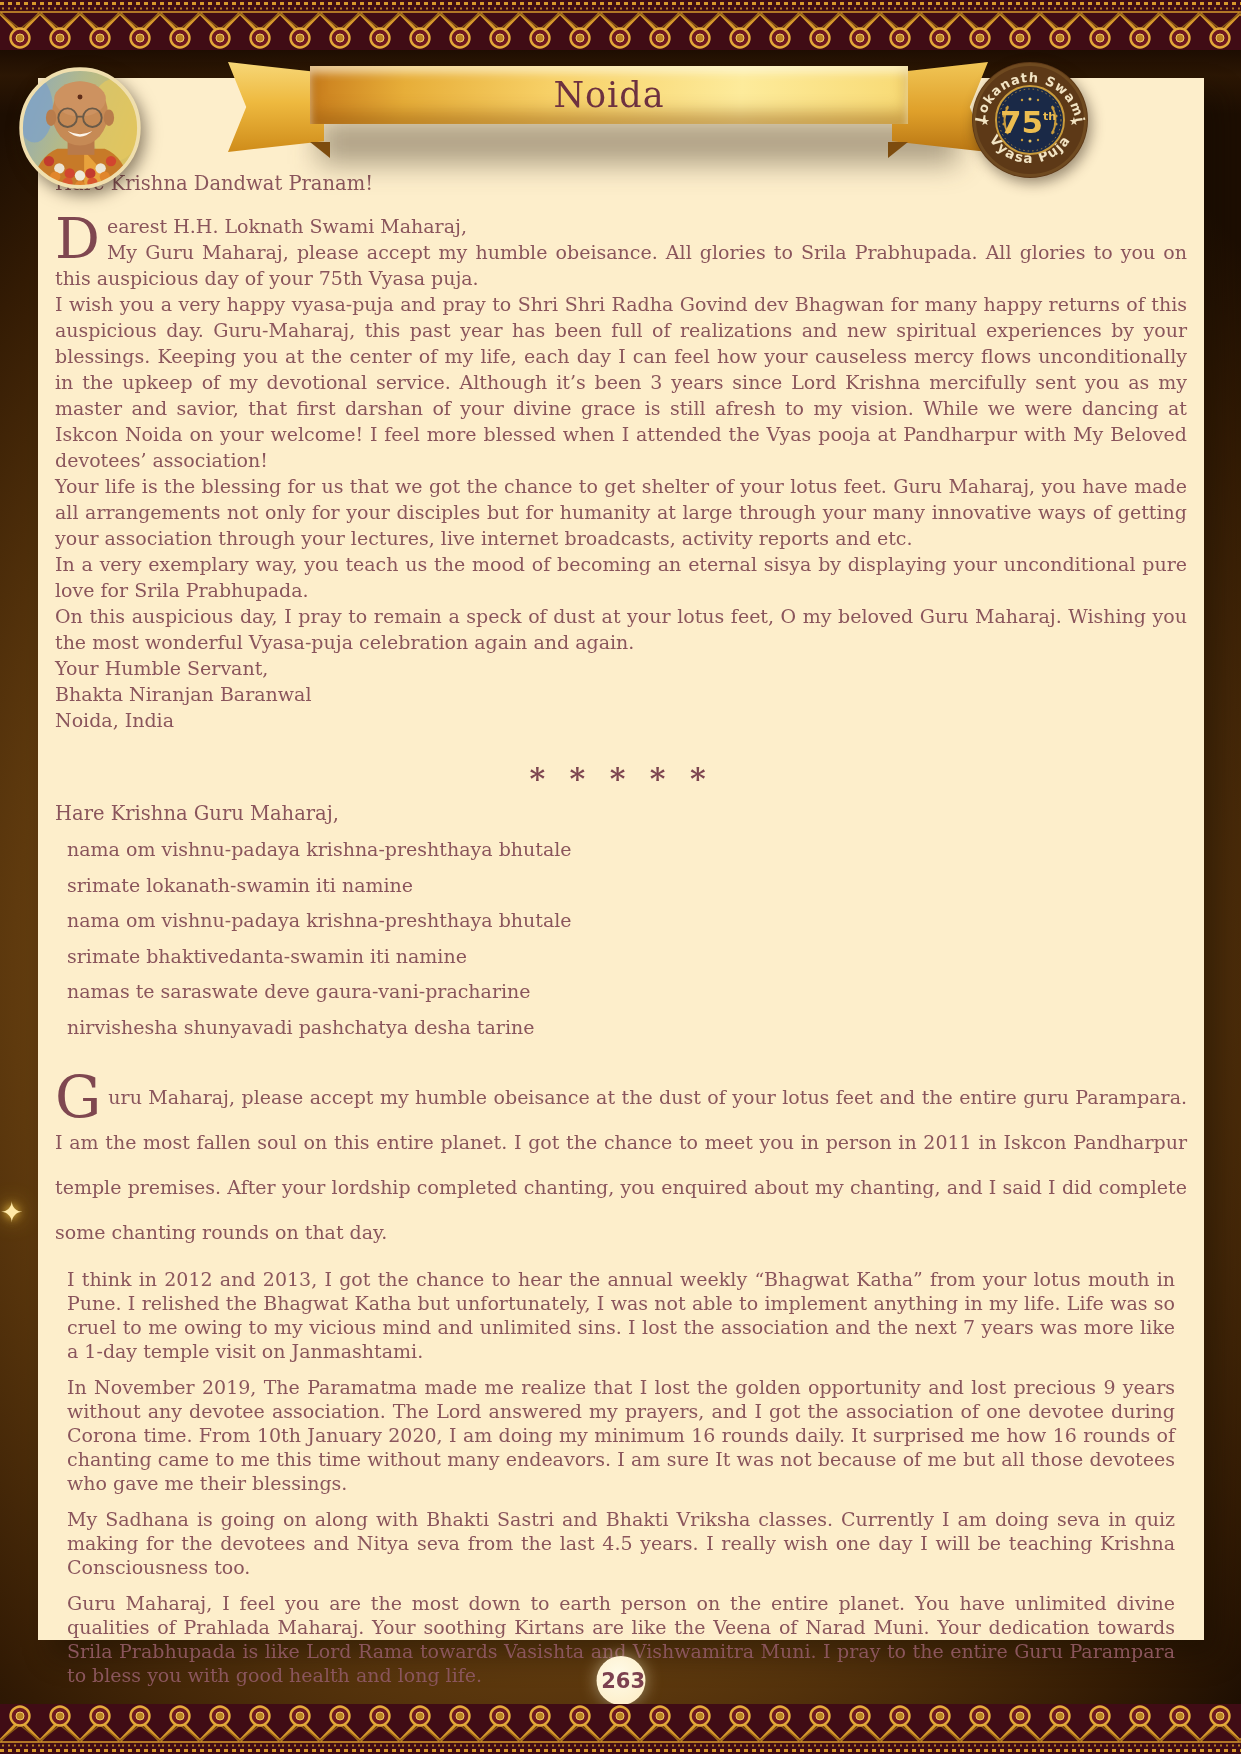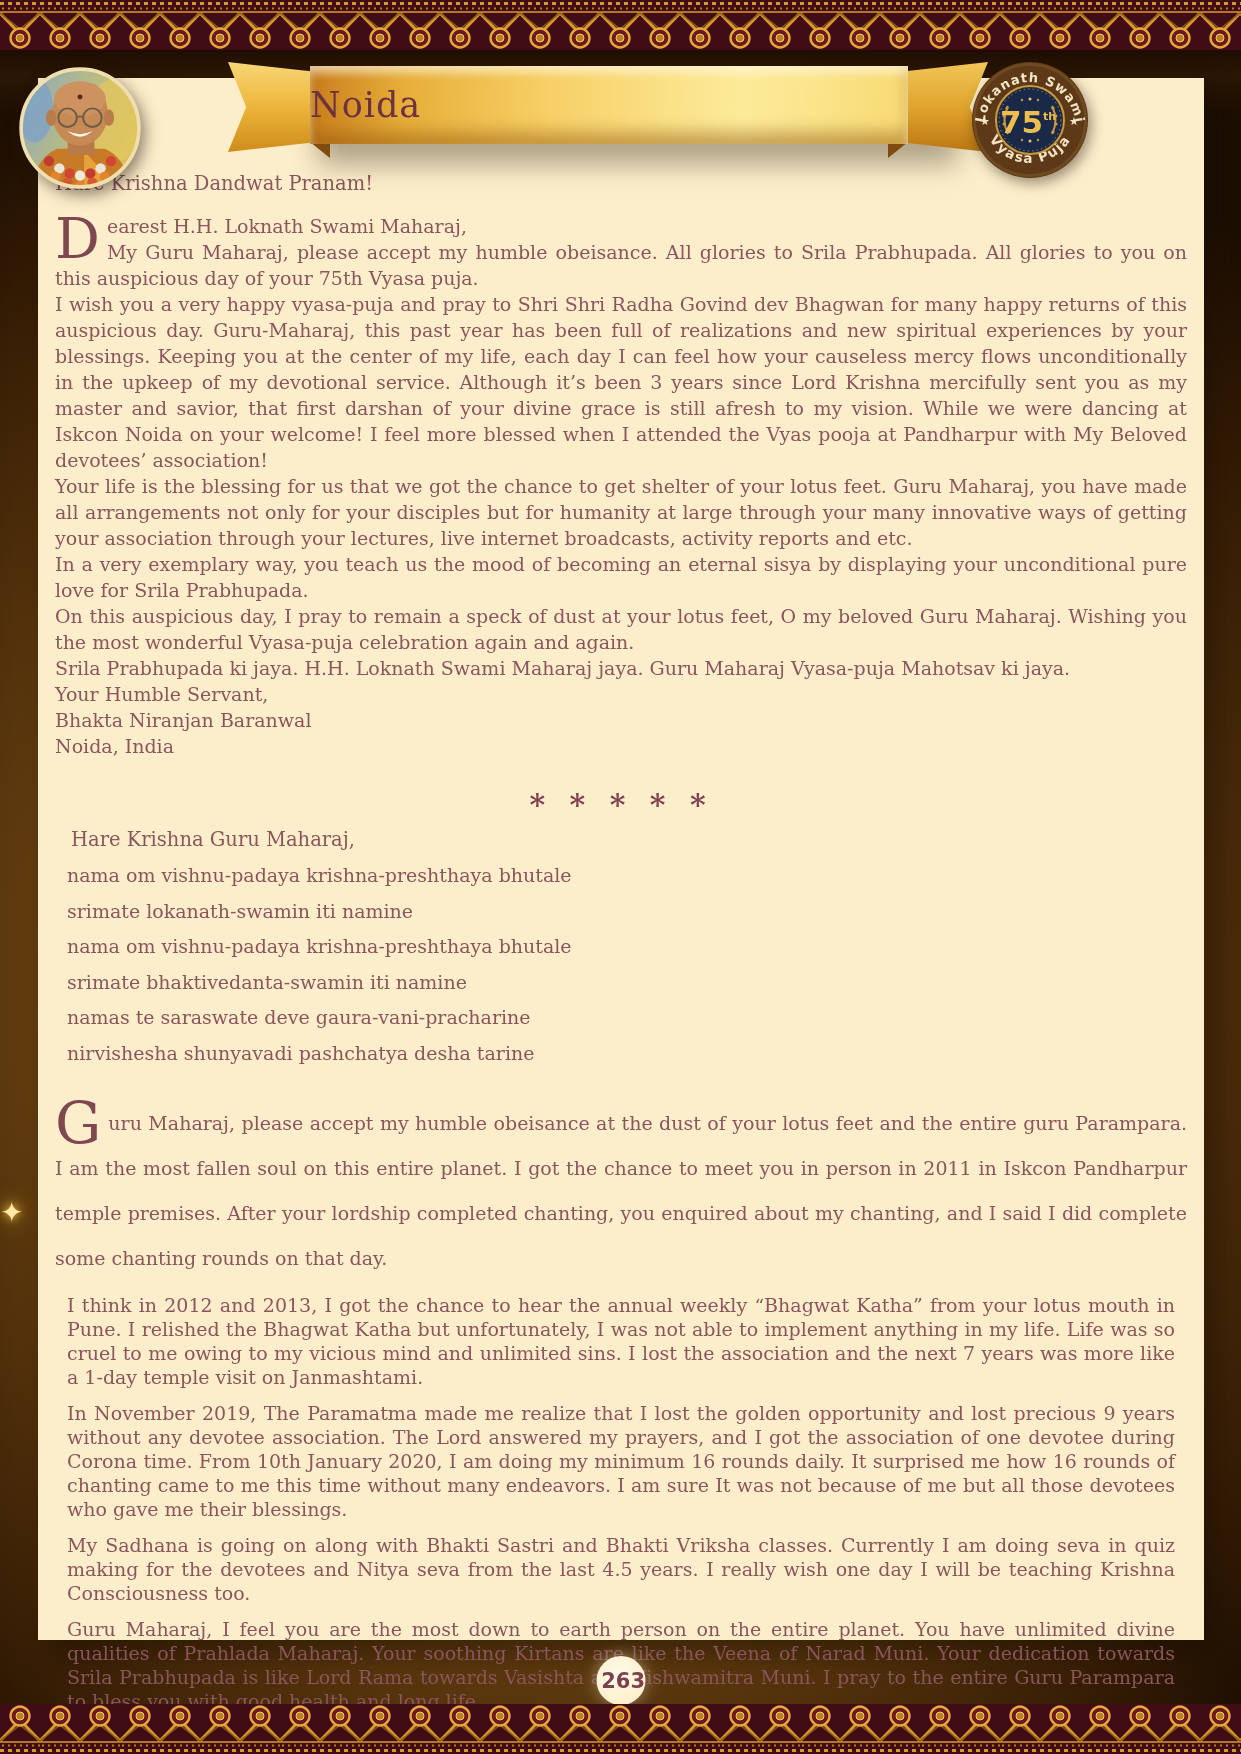--- a/index.html
+++ b/index.html
@@ -34,24 +34,24 @@
   .ribbon::after{
     content:"";position:absolute;left:90px;right:30px;top:66px;height:44px;
     background:rgba(55,42,28,.40);filter:blur(14px);z-index:-1;
   }
   .tail{position:absolute;top:8px;width:96px;height:90px;}
   .tail-l{left:0;background:linear-gradient(180deg,#f7d777 0%,#eeb93f 45%,#cf8c1a 100%);
     clip-path:polygon(0 0,100% 12%,100% 88%,0 100%,19% 50%);}
   .tail-r{right:0;background:linear-gradient(180deg,#f1c656 0%,#dfa02a 55%,#b97613 100%);
     clip-path:polygon(0 12%,100% 0,81% 50%,100% 100%,0 88%);}
   .band{
-    position:absolute;left:82px;top:12px;width:598px;height:78px;
+    position:absolute;left:82px;top:12px;width:598px;height:58px;
     background:linear-gradient(94deg,#c97d1c 0%,#e7ae39 16%,#f7d066 40%,#fdeb9b 72%,#f8da74 100%);
     box-shadow:inset 0 7px 9px rgba(255,252,235,.6), inset 0 -12px 16px rgba(140,80,10,.45);
-    display:flex;align-items:center;
+    display:flex;align-items:center;justify-content:center;
   }
   .fold{position:absolute;width:20px;height:16px;background:#7d4c0e;}
   .fold-l{left:82px;top:88px;clip-path:polygon(0 0,100% 0,100% 100%);}
   .fold-r{left:660px;top:88px;clip-path:polygon(0 0,100% 0,0 100%);}
   .title{
     font-size:35px;color:#6d3140;letter-spacing:1px;
     font-family:"DejaVu Serif", serif;
   }
   .badge75{position:absolute;left:970px;top:60px;width:120px;height:120px;z-index:5;
     filter:drop-shadow(3px 5px 7px rgba(30,15,4,.45));}
@@ -67,21 +67,21 @@
   }
   .dropcap2{
     float:left;font-size:58px;line-height:44px;padding-right:7px;
     color:#7f4750;
   }
   .signoff-line{line-height:26px;margin:0;}
   .separator{
     text-align:center;font-weight:bold;font-size:30px;letter-spacing:7px;
     color:#7d4550;margin:28px 0 6px;
   }
-  .greeting2{font-size:19.5px;line-height:24px;margin:0 16px 2px;}
+  .greeting2{font-size:19.5px;line-height:24px;margin:0 0 2px;}
   .mantra-line{line-height:23.5px;margin:12px;}
   .g-para{text-align:justify;line-height:45px;margin:36px 0 0;}
   .para2{text-align:justify;line-height:24px;margin:12px;}
   .sparkle{
     position:absolute;left:0px;top:1196px;z-index:2;
     font-size:28px;color:#ffe9a8;
     text-shadow:0 0 10px #ffd24d,0 0 22px #ffc83a;
     font-family:"DejaVu Sans",sans-serif;
   }
   .page-num{
@@ -210,21 +210,20 @@
 
   <div class="content">
 
     <p class="greeting1">Hare Krishna Dandwat Pranam!</p>
 
     <p class="para"><span class="dropcap">D</span><span>earest H.H. Loknath Swami Maharaj,</span><br><span>My Guru Maharaj, please accept my humble obeisance. All glories to Srila Prabhupada. All glories to you on this auspicious day of your 75th Vyasa puja.</span></p>
     <p class="para">I wish you a very happy vyasa-puja and pray to Shri Shri Radha Govind dev Bhagwan for many happy returns of this auspicious day. Guru-Maharaj, this past year has been full of realizations and new spiritual experiences by your blessings. Keeping you at the center of my life, each day I can feel how your causeless mercy flows unconditionally in the upkeep of my devotional service. Although it’s been 3 years since Lord Krishna mercifully sent you as my master and savior, that first darshan of your divine grace is still afresh to my vision. While we were dancing at Iskcon Noida on your welcome! I feel more blessed when I attended the Vyas pooja at Pandharpur with My Beloved devotees’ association!</p>
     <p class="para">Your life is the blessing for us that we got the chance to get shelter of your lotus feet. Guru Maharaj, you have made all arrangements not only for your disciples but for humanity at large through your many innovative ways of getting your association through your lectures, live internet broadcasts, activity reports and etc.</p>
     <p class="para">In a very exemplary way, you teach us the mood of becoming an eternal sisya by displaying your unconditional pure love for Srila Prabhupada.</p>
     <p class="para">On this auspicious day, I pray to remain a speck of dust at your lotus feet, O my beloved Guru Maharaj. Wishing you the most wonderful Vyasa-puja celebration again and again.</p>
-    <p class="para">Srila Prabhupada ki jaya. H.H. Loknath Swami Maharaj jaya. Guru Maharaj Vyasa-puja Mahotsav ki jaya.</p>
 
     <p class="signoff-line">Your Humble Servant,</p>
     <p class="signoff-line">Bhakta Niranjan Baranwal</p>
     <p class="signoff-line">Noida, India</p>
 
     <p class="separator">* * * * *</p>
 
     <p class="greeting2">Hare Krishna Guru Maharaj,</p>
     <p class="mantra-line">nama om vishnu-padaya krishna-preshthaya bhutale</p>
     <p class="mantra-line">srimate lokanath-swamin iti namine</p>

